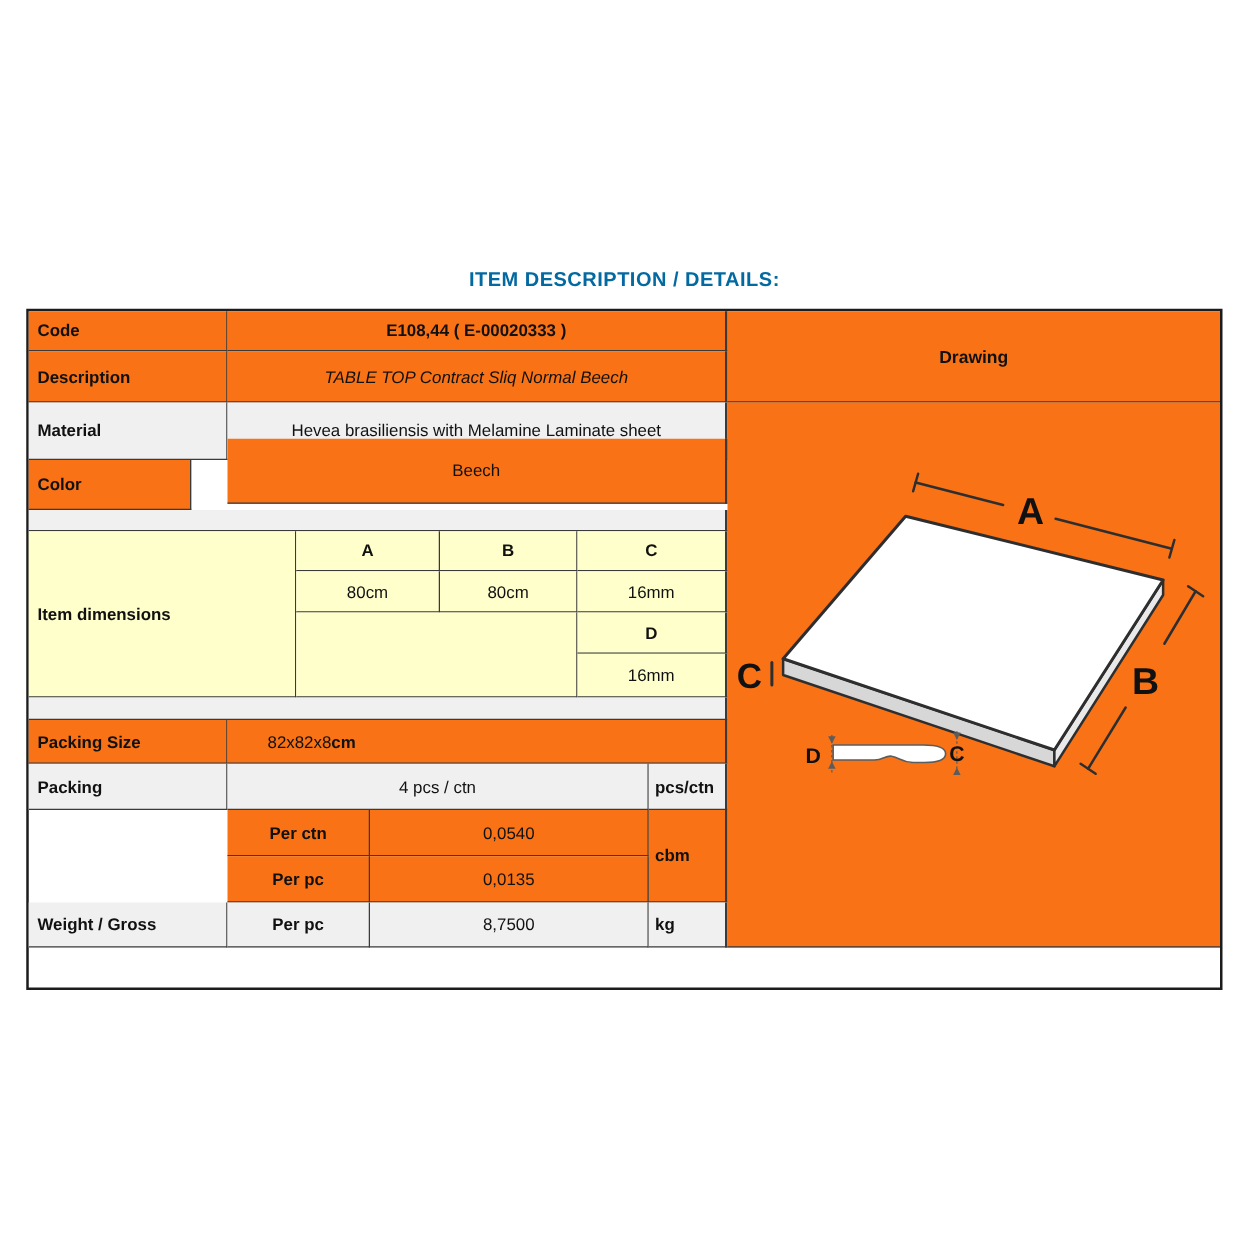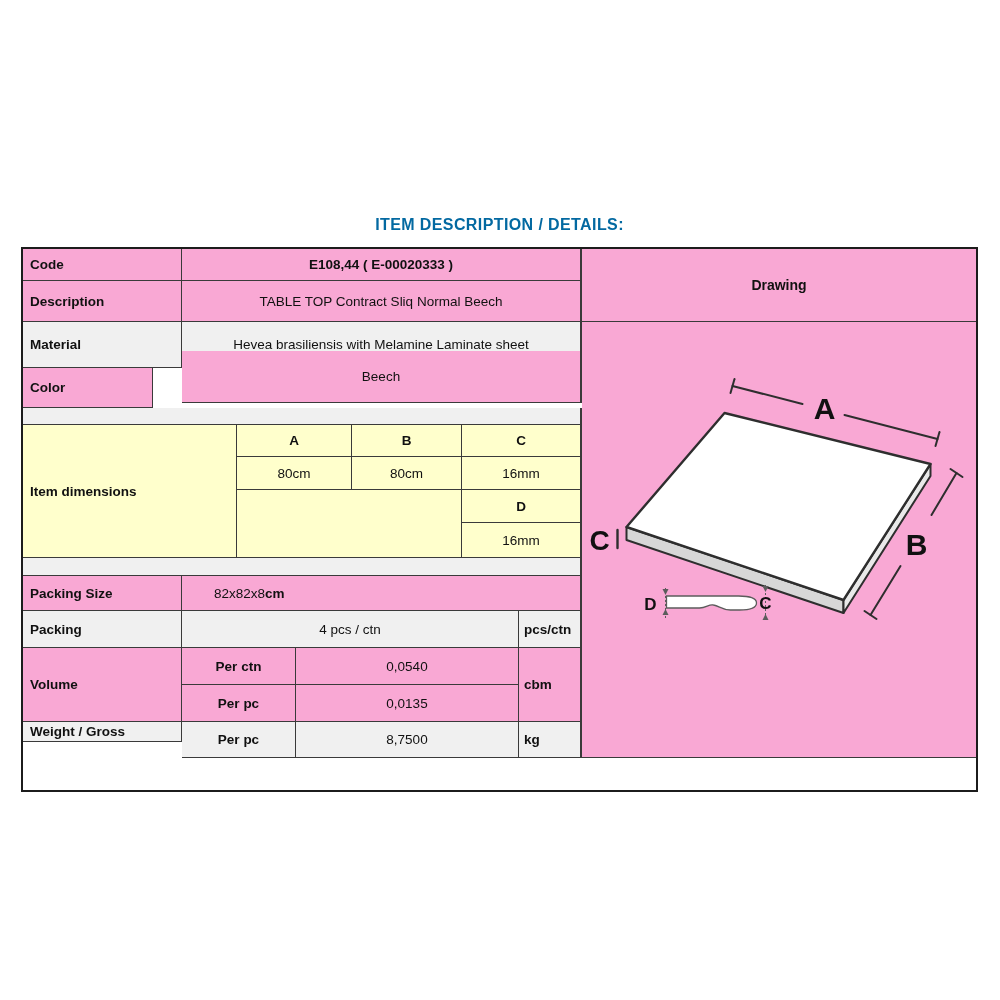--- a/index.html
+++ b/index.html
@@ -4,35 +4,35 @@
 <style>
   html,body{margin:0;padding:0;background:#fff;}
   .page{position:relative;width:1000px;height:1000px;background:#ffffff;
         font-family:"Liberation Sans","DejaVu Sans",sans-serif;color:#111;overflow:hidden;}
   .title{position:absolute;left:21px;top:216px;width:957px;text-align:center;
          font-size:16px;font-weight:bold;letter-spacing:.4px;color:#0369a1;}
   .tbl{position:absolute;left:21px;top:247px;width:957px;height:545px;
        border:2px solid #1c1c1c;background:#fff;box-sizing:border-box;}
   .cell{position:absolute;box-sizing:border-box;display:flex;align-items:center;
         font-size:13.5px;border-right:1px solid #3a3a3a;border-bottom:1px solid #3a3a3a;
-        background:#f9a8d4;white-space:nowrap;}
+        background:#f97316;white-space:nowrap;}
   .lab{font-weight:bold;padding-left:7px;justify-content:flex-start;}
   .ctr{justify-content:center;}
   .b{font-weight:bold;}
   .g{background:#f0f0f0;}
   .y{background:#ffffcc;}
   .noR{border-right:none;}
   .noB{border-bottom:none;}
   .divR{border-right-width:2px;}
 
   
   .c-code-l   {left:0;  top:0;   width:159px;height:32px;}
   .c-code-v   {left:159px;top:0;  width:400px;height:32px;}
   .c-desc-l   {left:0;  top:32px; width:159px;height:41px;}
-  .c-desc-v   {left:159px;top:32px;width:400px;height:41px;}
+  .c-desc-v   {left:159px;top:32px;width:400px;height:41px;font-style:italic;}
   .c-mat-l    {left:0;  top:73px; width:159px;height:46px;}
   .c-mat-v    {left:159px;top:73px;width:400px;height:46px;}
   .c-col-l    {left:0;  top:119px;width:130px;height:40px;}
   .c-col-v    {left:159px;top:102px;width:400px;height:52px;text-align:center;}
   .c-sp1      {left:0;  top:159px;width:559px;height:17px;}
   .c-dims-l   {left:0;  top:176px;width:214px;height:133px;}
   .c-dimAh    {left:214px;top:176px;width:115px;height:32px;}
   .c-dimBh    {left:329px;top:176px;width:110px;height:32px;}
   .c-dimCh    {left:439px;top:176px;width:120px;height:32px;}
   .c-dimAv    {left:214px;top:208px;width:115px;height:33px;}
@@ -47,21 +47,21 @@
                padding:0 46px 0 32px;}
   .c-pack-l   {left:0;  top:362px;width:159px;height:37px;}
   .c-pack-v   {left:159px;top:362px;width:337px;height:37px;}
   .c-pack-u   {left:496px;top:362px;width:63px;height:37px;padding-left:5px;}
   .c-vol-l    {left:0;  top:399px;width:159px;height:74px;}
   .c-vctn-l   {left:159px;top:399px;width:114px;height:37px;}
   .c-vctn-v   {left:273px;top:399px;width:223px;height:37px;}
   .c-vol-u    {left:496px;top:399px;width:63px;height:74px;padding-left:5px;}
   .c-vpc-l    {left:159px;top:436px;width:114px;height:37px;}
   .c-vpc-v    {left:273px;top:436px;width:223px;height:37px;}
-  .c-wt-l     {left:0;  top:473px;width:159px;height:20px;}
+  .c-wt-l     {left:0;  top:473px;width:159px;height:36px;}
   .c-wt-per   {left:159px;top:473px;width:114px;height:36px;}
   .c-wt-v     {left:273px;top:473px;width:223px;height:36px;}
   .c-wt-u     {left:496px;top:473px;width:63px;height:36px;padding-left:5px;}
   .c-date     {left:0;  top:509px;width:953px;height:31px;font-size:13px;}
   .c-draw-h   {left:559px;top:0;  width:394px;height:73px;font-size:14px;}
   .c-draw-b   {left:559px;top:73px;width:394px;height:436px;padding:0;overflow:hidden;}
   .c-draw-b svg{width:100%;height:100%;display:block;}
 </style>
 </head>
 <body>
@@ -106,21 +106,20 @@
       <span>82</span>
       <span>x</span>
       <span>8</span>
       <span class="b">cm</span>
     </div>
 
     <div class="cell lab g c-pack-l">Packing</div>
     <div class="cell ctr g c-pack-v">4 pcs / ctn</div>
     <div class="cell b g c-pack-u divR">pcs/ctn</div>
 
-    <div class="cell lab c-vol-l">Volume</div>
     <div class="cell ctr b c-vctn-l">Per ctn</div>
     <div class="cell ctr c-vctn-v">0,0540</div>
     <div class="cell b c-vol-u divR">cbm</div>
     <div class="cell ctr b c-vpc-l">Per pc</div>
     <div class="cell ctr c-vpc-v">0,0135</div>
 
     <div class="cell lab g c-wt-l">Weight / Gross</div>
     <div class="cell ctr b g c-wt-per">Per pc</div>
     <div class="cell ctr g c-wt-v">8,7500</div>
     <div class="cell b g c-wt-u divR">kg</div>

